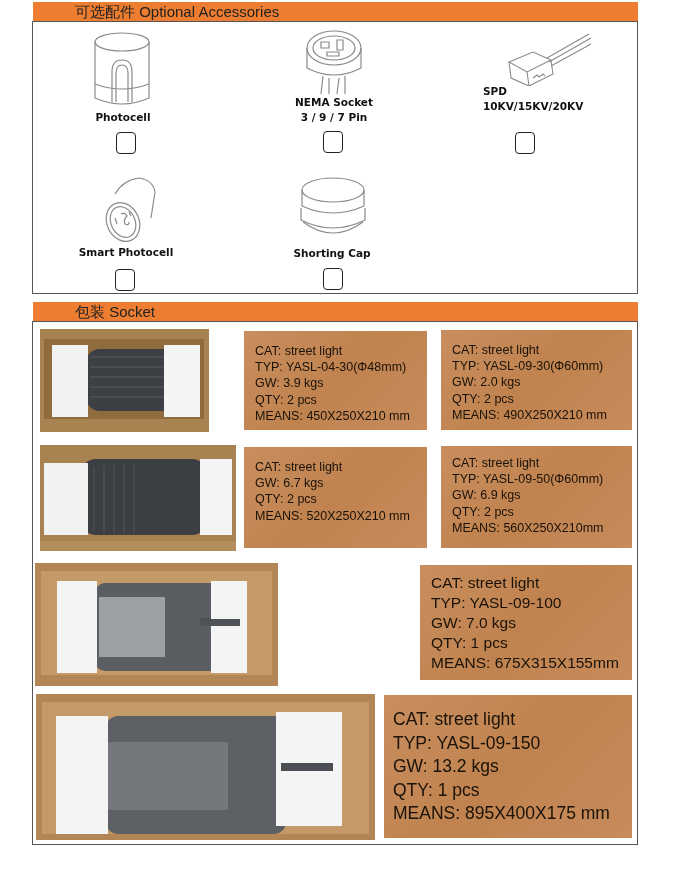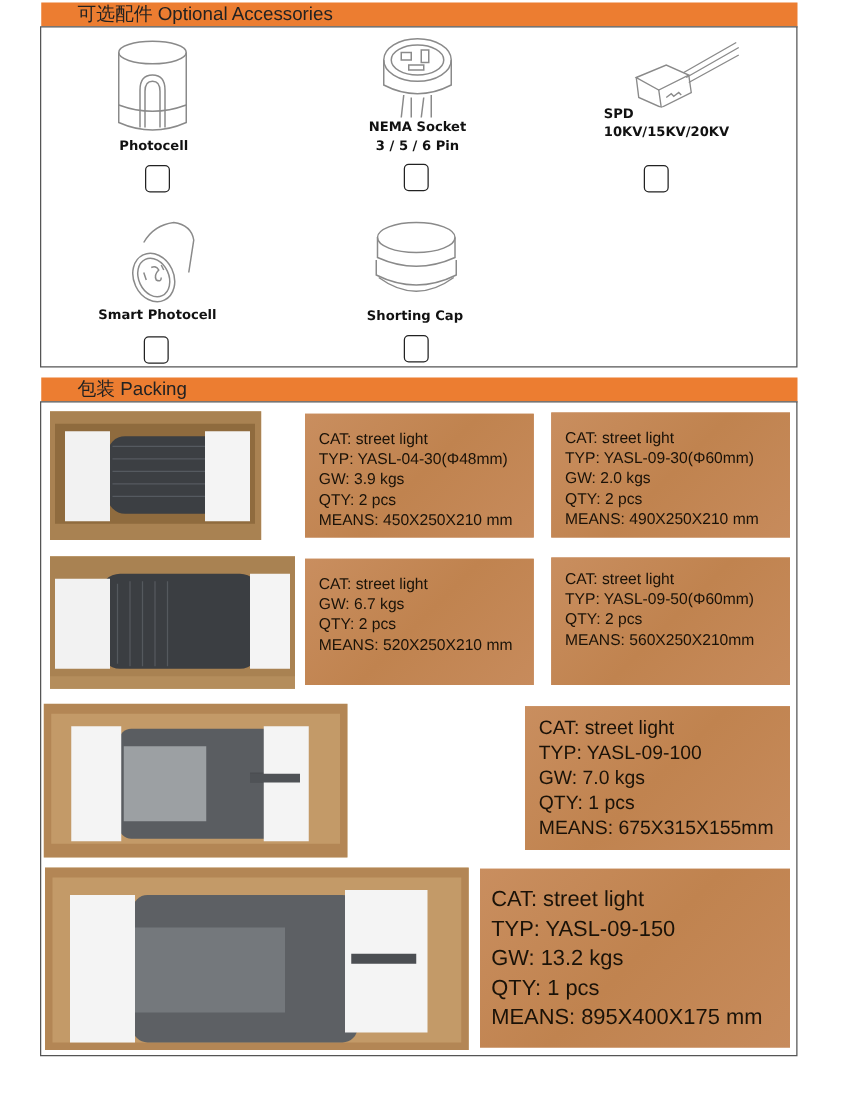--- a/index.html
+++ b/index.html
@@ -1,17 +1,17 @@
 <!DOCTYPE html>
 <html><head>
 <meta charset="utf-8">
 <style>
   html, body { margin: 0; padding: 0; background: #ffffff; }
   body { width: 680px; height: 889px; position: relative; overflow: hidden; font-family: "Liberation Sans", "DejaVu Sans", sans-serif; color: #111; }
-  .section-header { position: absolute; left: 33px; width: 605px; background: #ec7d31; color: #222; font-size: 15px; line-height: 20px; height: 20px; box-sizing: border-box; padding-left: 29px; border-bottom: 1px solid #6b3a16; }
+  .section-header { position: absolute; left: 33px; width: 605px; background: #ec7d31; color: #222; font-size: 15px; line-height: 20px; height: 20px; box-sizing: border-box; padding-left: 42px; border-bottom: 1px solid #6b3a16; }
   .section-box { position: absolute; left: 32px; width: 606px; border: 1px solid #555; box-sizing: border-box; background: #fff; }
   .acc { position: absolute; text-align: center; }
   .acc-label { font-family: "DejaVu Sans", sans-serif; font-weight: bold; font-size: 10.5px; line-height: 15px; color: #111; white-space: nowrap; }
   .acc-check { width: 20px; height: 22px; border: 1.5px solid #222; border-radius: 4px; box-sizing: border-box; background: #fff; position: absolute; cursor: pointer; }
   .icon-svg { position: absolute; }
   .photo { position: absolute; overflow: hidden; background: #b68a55; }
   .label-card { position: absolute; background: #c5885a; background-image: linear-gradient(135deg, #c98e5f 0%, #c0834f 50%, #c78b5c 100%); color: #1a1208; font-family: "Liberation Sans", "DejaVu Sans", sans-serif; box-sizing: border-box; }
   .label-card .line { display: block; white-space: nowrap; }
   .card-sm { font-size: 12.5px; line-height: 16.2px; padding: 12px 0 0 11px; }
   .card-md { font-size: 15.5px; line-height: 20px; padding: 8px 0 0 11px; }
@@ -43,21 +43,21 @@
     <g fill="none" stroke="#8a8a8a" stroke-width="1.2">
       <ellipse cx="33" cy="20" rx="27" ry="17"></ellipse>
       <ellipse cx="33" cy="20" rx="21" ry="12"></ellipse>
       <path d="M20 14 h8 v6 h-8z M36 12 h6 v10 h-6z M26 24 h12 v4 h-12z"></path>
       <path d="M6 20 V40 Q33 54 60 40 V20"></path>
       <path d="M22 48 L20 66 M28 50 L28 66 M38 50 L36 66 M44 48 L44 66"></path>
     </g>
   </svg>
   <div class="acc" style="left:251px; top:73px; width:100px;">
     <div class="acc-label">NEMA Socket</div>
-    <div class="acc-label">3 / 5 / 6 Pin</div>
+    <div class="acc-label">3 / 9 / 7 Pin</div>
   </div>
   <div class="acc-check" style="left:290px; top:109px;"></div>
 
   <svg class="icon-svg" style="left:470px; top:8px;" width="90" height="56" viewBox="0 0 90 56">
     <g fill="none" stroke="#8a8a8a" stroke-width="1.1">
       <path d="M6 32 L30 22 L48 30 L24 42 Z"></path>
       <path d="M6 32 L8 48 L26 56 L24 42"></path>
       <path d="M48 30 L50 44 L26 56"></path>
       <path d="M44 28 L86 4 M46 32 L88 8 M48 36 L88 14"></path>
       <path d="M30 48 l4 -3 l2 2 l4 -3 l2 2"></path>
@@ -90,21 +90,21 @@
       <path d="M6 48 Q36 70 66 48"></path>
     </g>
   </svg>
   <div class="acc" style="left:249px; top:224px; width:100px;">
     <div class="acc-label">Shorting Cap</div>
   </div>
   <div class="acc-check" style="left:290px; top:246px;"></div>
 </div>
 
 <div class="section-header" style="top:302px;">
-  <span>包装 Packing</span>
+  <span>包装 Socket</span>
 </div>
 <div class="section-box" style="top:321px; height:524px;"></div>
 
 <div class="photo" style="left:40px; top:329px; width:169px; height:103px;" title="boxed street light YASL-09-30">
   <svg width="169" height="103" viewBox="0 0 169 103">
     <rect width="169" height="103" fill="#a98252"></rect>
     <rect x="4" y="10" width="160" height="80" fill="#8f6b3e"></rect>
     <rect x="46" y="20" width="92" height="62" rx="14" fill="#3c3f43"></rect>
     <path d="M50 28 h80 M50 38 h80 M50 48 h80 M50 58 h80 M50 68 h80" stroke="#555a60" stroke-width="1"></path>
     <rect x="12" y="16" width="36" height="72" fill="#f2f2f2"></rect>
@@ -164,20 +164,21 @@
 </div>
 <div class="label-card card-sm" style="left:244px; top:447px; width:183px; height:101px;">
   <span class="line">CAT: street light</span>
   <span class="line">GW: 6.7 kgs</span>
   <span class="line">QTY: 2 pcs</span>
   <span class="line">MEANS: 520X250X210 mm</span>
 </div>
 <div class="label-card card-sm" style="left:441px; top:446px; width:191px; height:102px; padding-top:9px;">
   <span class="line">CAT: street light</span>
   <span class="line">TYP: YASL-09-50(Φ60mm)</span>
+  <span class="line">GW: 6.9 kgs</span>
   <span class="line">QTY: 2 pcs</span>
   <span class="line">MEANS: 560X250X210mm</span>
 </div>
 <div class="label-card card-md" style="left:420px; top:565px; width:212px; height:115px;">
   <span class="line">CAT: street light</span>
   <span class="line">TYP: YASL-09-100</span>
   <span class="line">GW: 7.0 kgs</span>
   <span class="line">QTY: 1 pcs</span>
   <span class="line">MEANS: 675X315X155mm</span>
 </div>

